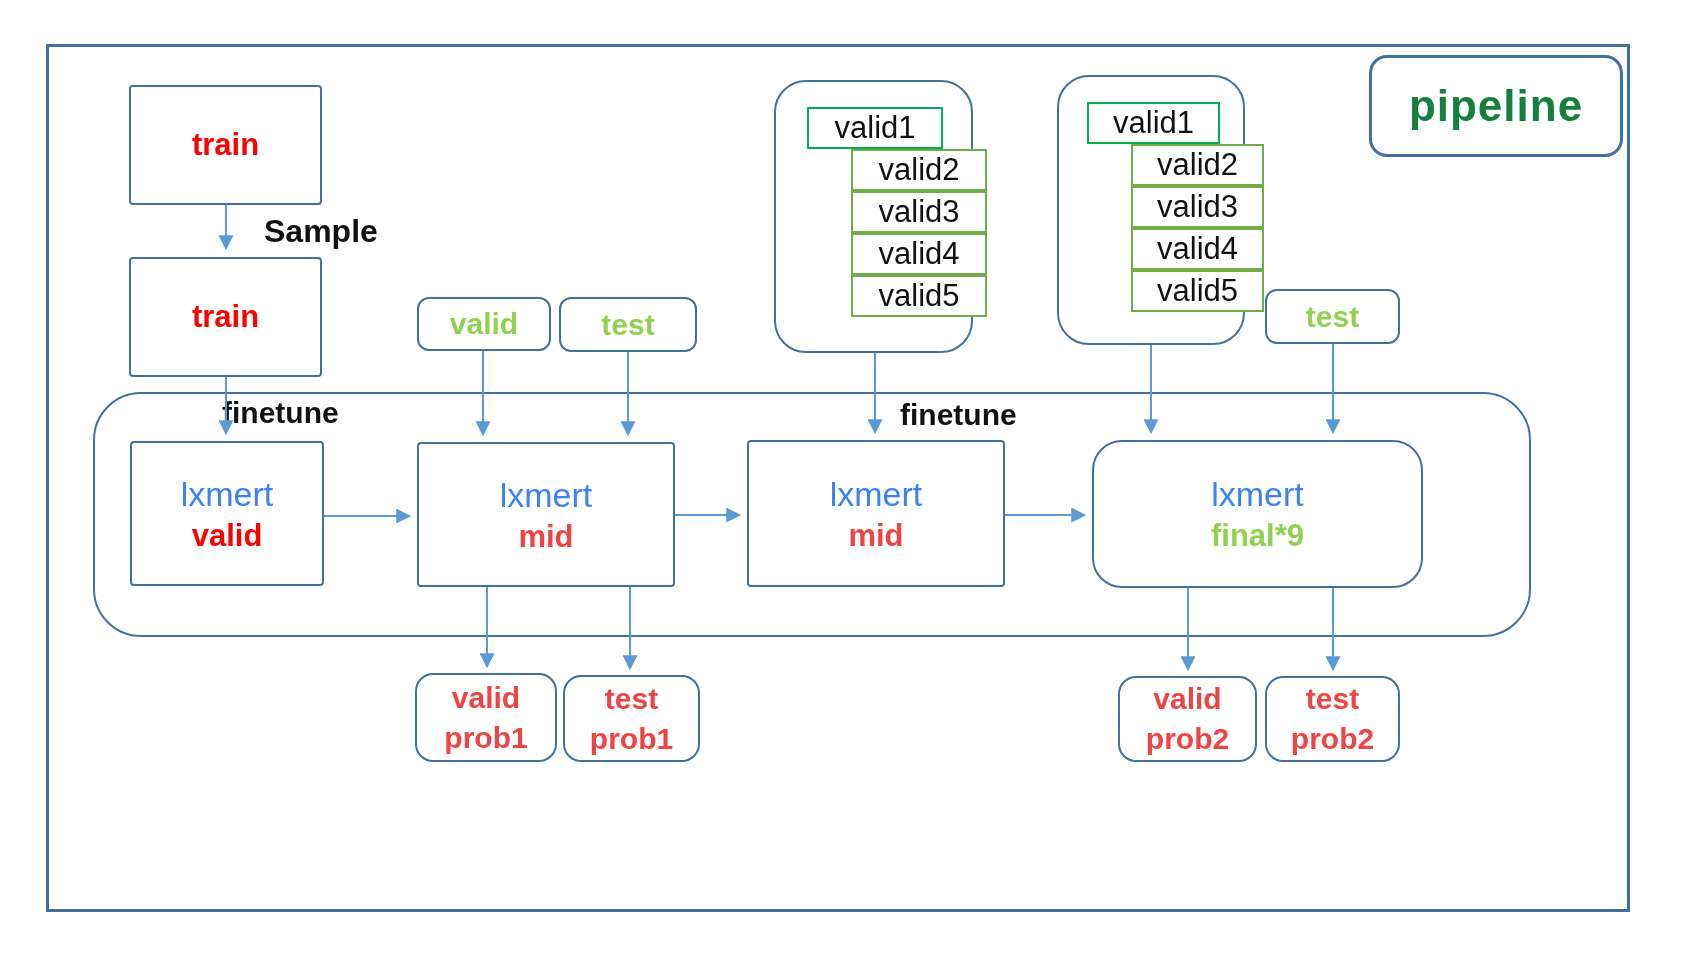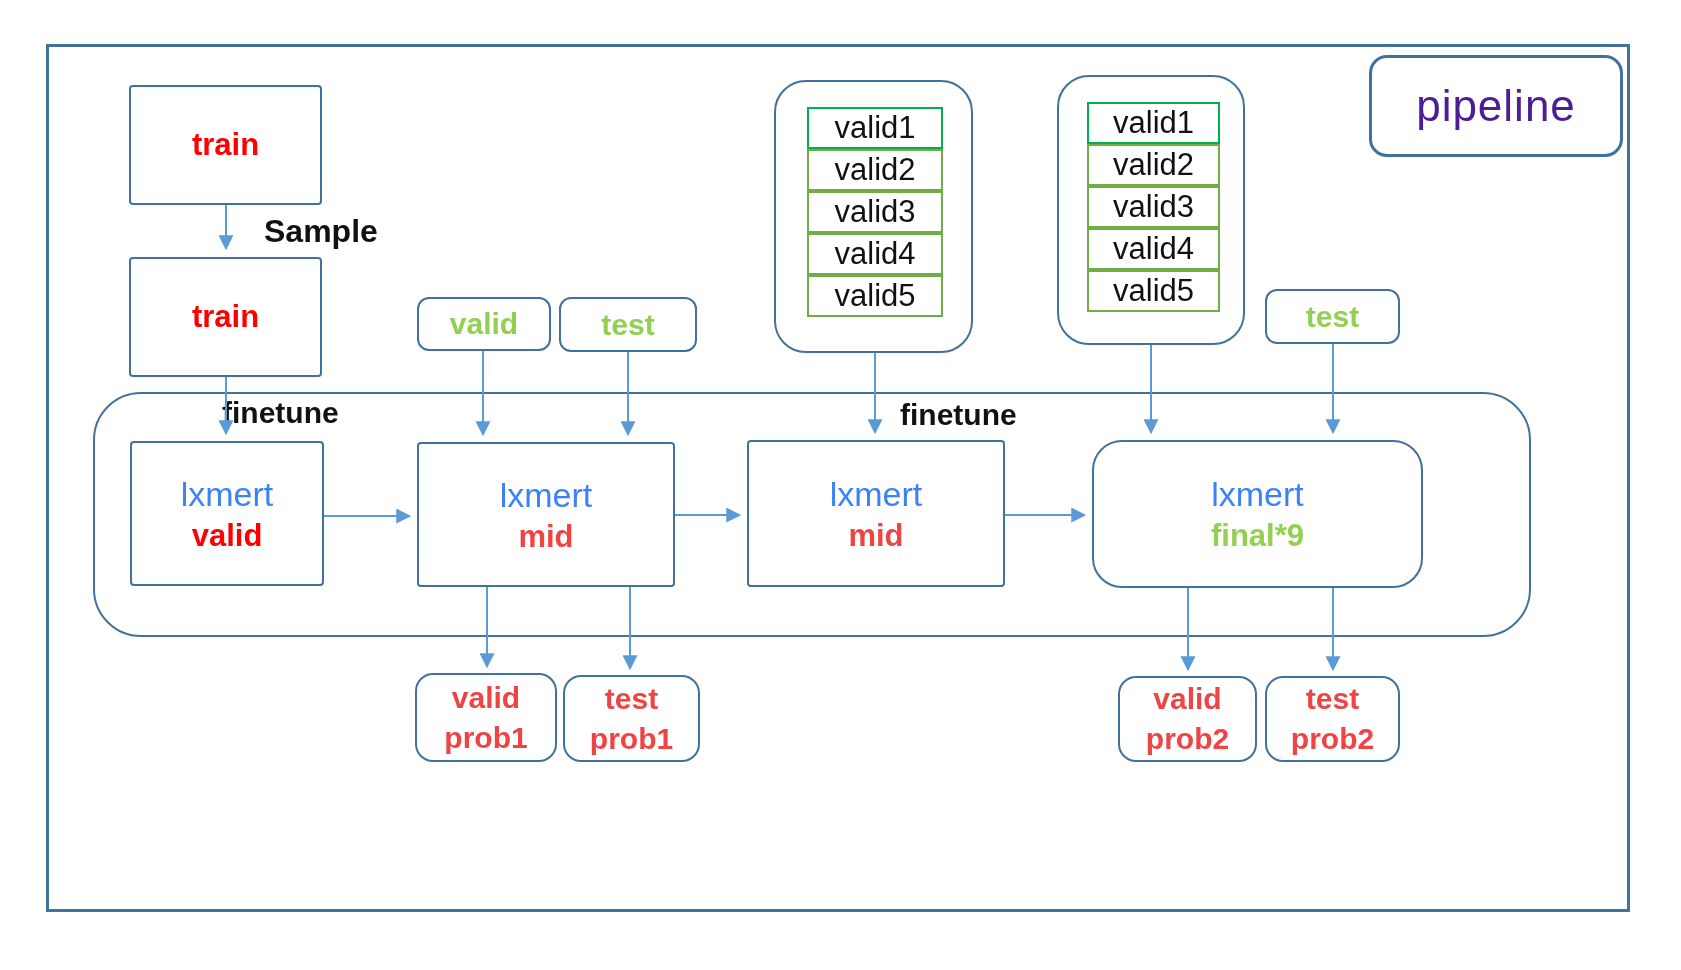--- a/index.html
+++ b/index.html
@@ -16,37 +16,37 @@
   
   .node{border:2px solid #41719C;background:#ffffff;display:flex;align-items:center;justify-content:center;flex-direction:column;text-align:center;}
   .node.r24{border-radius:4px;}
   .node.r12{border-radius:12px;}
   .node.r18{border-radius:18px;}
   .node.thick{border-width:3px;}
 
   .txt-red{color:#FF0000;font-weight:700;}
   .txt-green{color:#92D050;font-weight:700;}
   .txt-blue{color:#ef4444;font-weight:700;}
-  .txt-black-bold{color:#4c1d95;font-weight:400;}
+  .txt-black-bold{color:#15803d;font-weight:700;}
   .txt-black{color:#3b82f6;font-weight:400;}
 
   .train-label{font-size:31px;}
   .small-label{font-size:30px;}
   .pipeline-label{font-size:44px;letter-spacing:1px;}
   .free-label{position:absolute;color:#111111;font-weight:700;font-size:30px;white-space:nowrap;}
 
   .model-name{font-size:34px;line-height:44px;}
   .model-stage{font-size:31px;line-height:40px;}
 
   .prob-line{font-size:30px;line-height:40px;}
 
   
   .stack-row{position:absolute;box-sizing:border-box;background:#ffffff;display:flex;align-items:center;justify-content:center;color:#111111;font-size:31px;font-weight:400;}
   .row-first{border:2px solid #00B050;}
-  .row-rest{border:2px solid #70AD47;}
+  .row-rest{border:2px solid #70AD47;margin-left:44px;}
 
   svg.arrows{position:absolute;left:0;top:0;pointer-events:none;}
 </style>
 </head>
 <body>
 
 <div id="canvas">
 
   <div class="abs outer-frame" style="left:46px;top:44px;width:1584px;height:868px;"></div>
 

